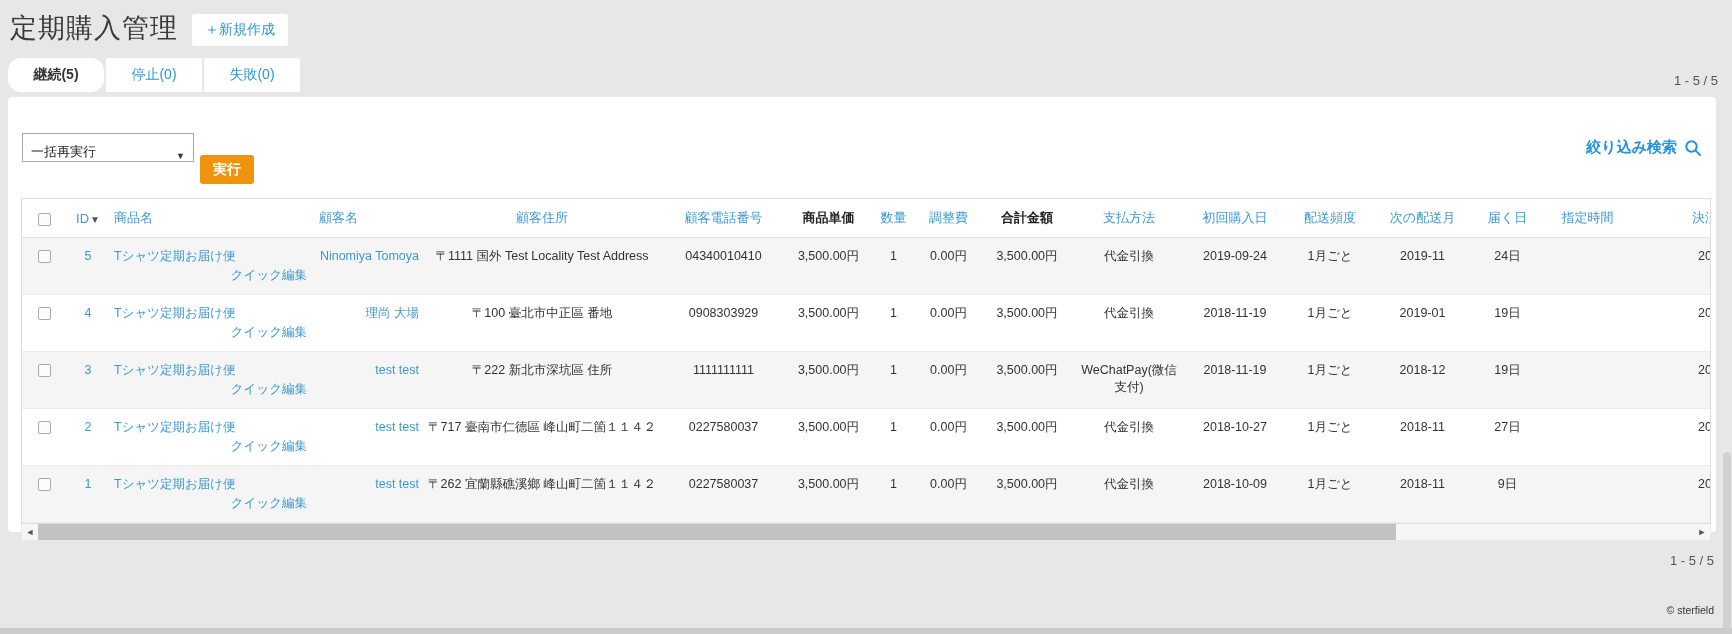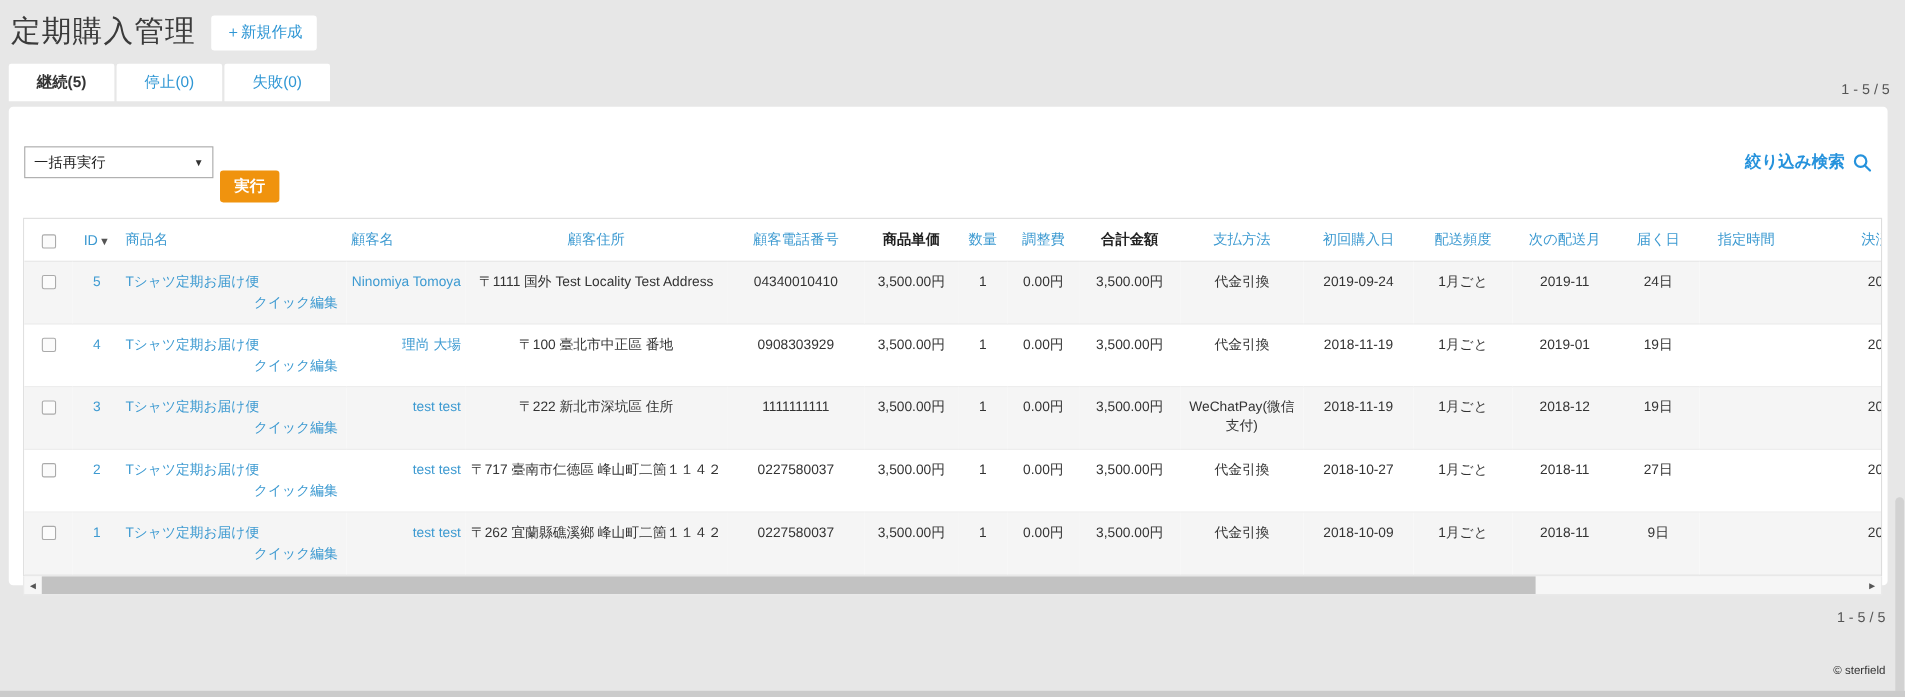--- a/index.html
+++ b/index.html
@@ -19,33 +19,33 @@
     font-size:14px; padding:7px 13px; cursor:pointer;
   }
   
   .tabs-row { margin-top:12px; padding:0 14px 0 8px; display:flex; align-items:flex-end; }
   .tabs { display:flex; gap:2px; }
   .tab {
     background:#fff; color:#2e96d4; font-size:14px;
     padding:8px 0; width:96px; text-align:center;
     border-radius:2px 2px 0 0; cursor:pointer;
   }
-  .tab.active { color:#333; font-weight:bold; }
+  .tab.active { color:#333; font-weight:bold;border-radius:13px; }
   .tabs-row .spacer { flex:1; }
   .pagination-top { font-size:13px; color:#555; padding-bottom:4px; }
   
   .panel {
     position:absolute; left:8px; right:16px; top:97px; height:435px;
     background:#fff; border-radius:4px;
   }
   .toolbar { display:flex; align-items:center; padding:14px 14px 0 14px; }
   .bulk-select {
     width:172px; height:29px; background:#fff; border:1px solid #a9a9a9;
     border-radius:0; font-size:13px; color:#222;
-    display:flex; align-items:center; justify-content:space-between;
+    display:flex; align-items:flex-end; justify-content:space-between;
     padding:0 8px; cursor:pointer;
   }
   .bulk-select .caret { font-size:9px; color:#333; }
   .exec-btn {
     margin-left:6px; background:#f0930e; color:#fff; border:none; border-radius:3px;
     font-size:14px; font-weight:bold; padding:6px 13px; height:29px; cursor:pointer;margin-top:44px;
   }
   .toolbar .spacer { flex:1; }
   .filter-search { display:flex; align-items:center; gap:7px; cursor:pointer; }
   .filter-search .label { color:#2592dc; font-size:15px; font-weight:bold; }

